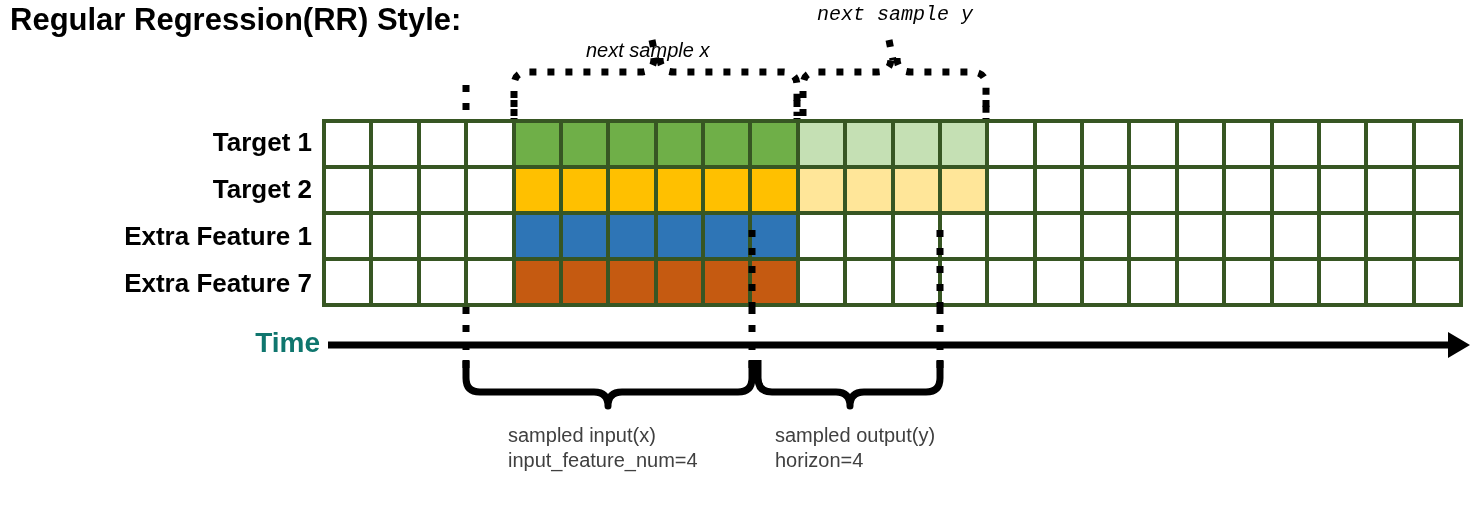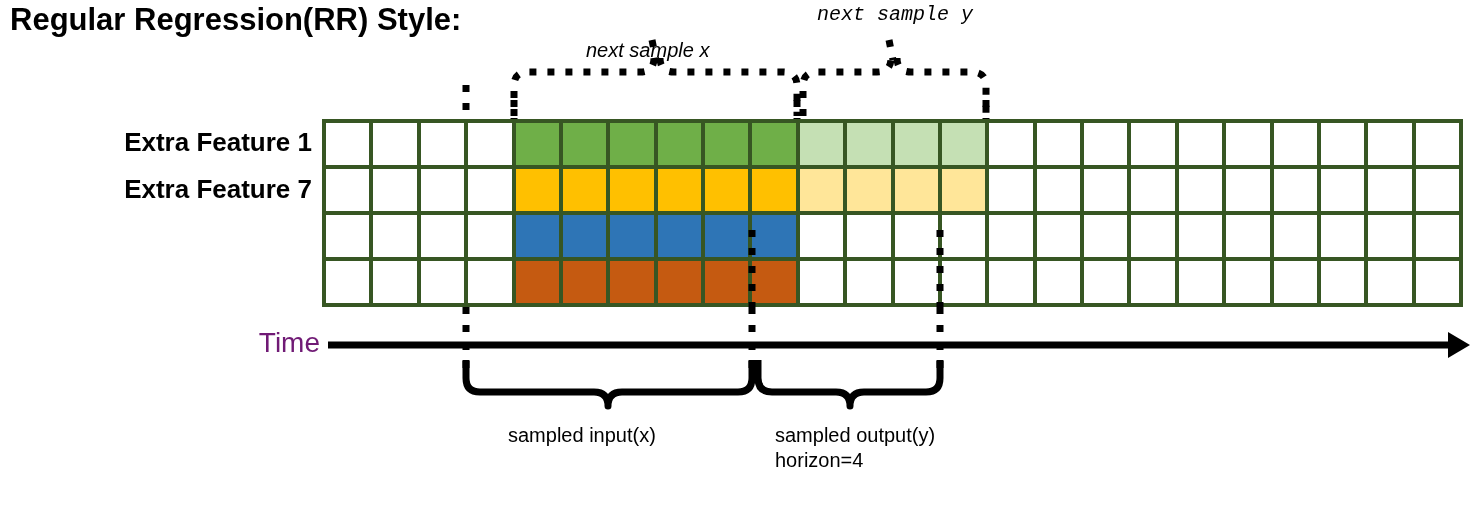--- a/index.html
+++ b/index.html
@@ -42,46 +42,48 @@
     grid-template-rows:repeat(4,1fr);
     grid-template-columns:repeat(24,1fr);
     gap:4px;padding:4px;
     box-sizing:border-box;
   }
   .cell{background:#ffffff;}
 
   
   #time-label{
     position:absolute;left:150px;top:327px;width:170px;
-    text-align:right;font-size:28px;font-weight:400;color:#701a75;
+    text-align:right;font-size:28px;font-weight:700;color:#0f766e;
   }
 
   
   #overlay{position:absolute;left:0;top:0;width:1476px;height:516px;pointer-events:none;}
 
   
   .cap{
-    position:absolute;font-size:20px;color:#000000;font-weight:400;
+    position:absolute;font-size:20px;color:#404040;font-weight:400;
     white-space:nowrap;line-height:25px;
   }
   #cap-x{left:508px;top:423px;}
   #cap-y{left:775px;top:423px;}
   .cap div{display:block;}
 </style>
 </head>
 <body>
 
 <div id="stage">
 
   <div class="title">Regular Regression(RR) Style:</div>
 
   <div class="ann" id="ann-x">next sample x</div>
   <div class="ann" id="ann-y">next sample y</div>
 
   <div class="rowlabels">
+    <div class="rowlabel">Target 1</div>
+    <div class="rowlabel">Target 2</div>
     <div class="rowlabel">Extra Feature 1</div>
     <div class="rowlabel">Extra Feature 7</div>
   </div>
 
   <div id="grid" style="background: rgb(55, 86, 35); grid-template-columns: repeat(24, 1fr); grid-template-rows: repeat(4, 1fr);">
       <div class="cell" style="background: rgb(255, 255, 255);"></div>
       <div class="cell" style="background: rgb(255, 255, 255);"></div>
       <div class="cell" style="background: rgb(255, 255, 255);"></div>
       <div class="cell" style="background: rgb(255, 255, 255);"></div>
       <div class="cell" style="background: rgb(111, 175, 72);"></div>
@@ -213,20 +215,21 @@
 
     <path d="M466,360 L466,378 Q466,392 480,392 L594,392 Q608,392 608,406
              Q608,392 622,392 L738,392 Q752,392 752,378 L752,360" fill="none" stroke="#000" stroke-width="7" stroke-linecap="butt" stroke-linejoin="round"></path>
 
     <path d="M758,360 L758,378 Q758,392 772,392 L836,392 Q850,392 850,406
              Q850,392 864,392 L926,392 Q940,392 940,378 L940,360" fill="none" stroke="#000" stroke-width="7" stroke-linecap="butt" stroke-linejoin="round"></path>
   </svg>
 
   <div class="cap" id="cap-x">
     <div>sampled input(x)</div>
+    <div>input_feature_num=4</div>
   </div>
 
   <div class="cap" id="cap-y">
     <div>sampled output(y)</div>
     <div>horizon=4</div>
   </div>
 
 </div>
 
 </body></html>

